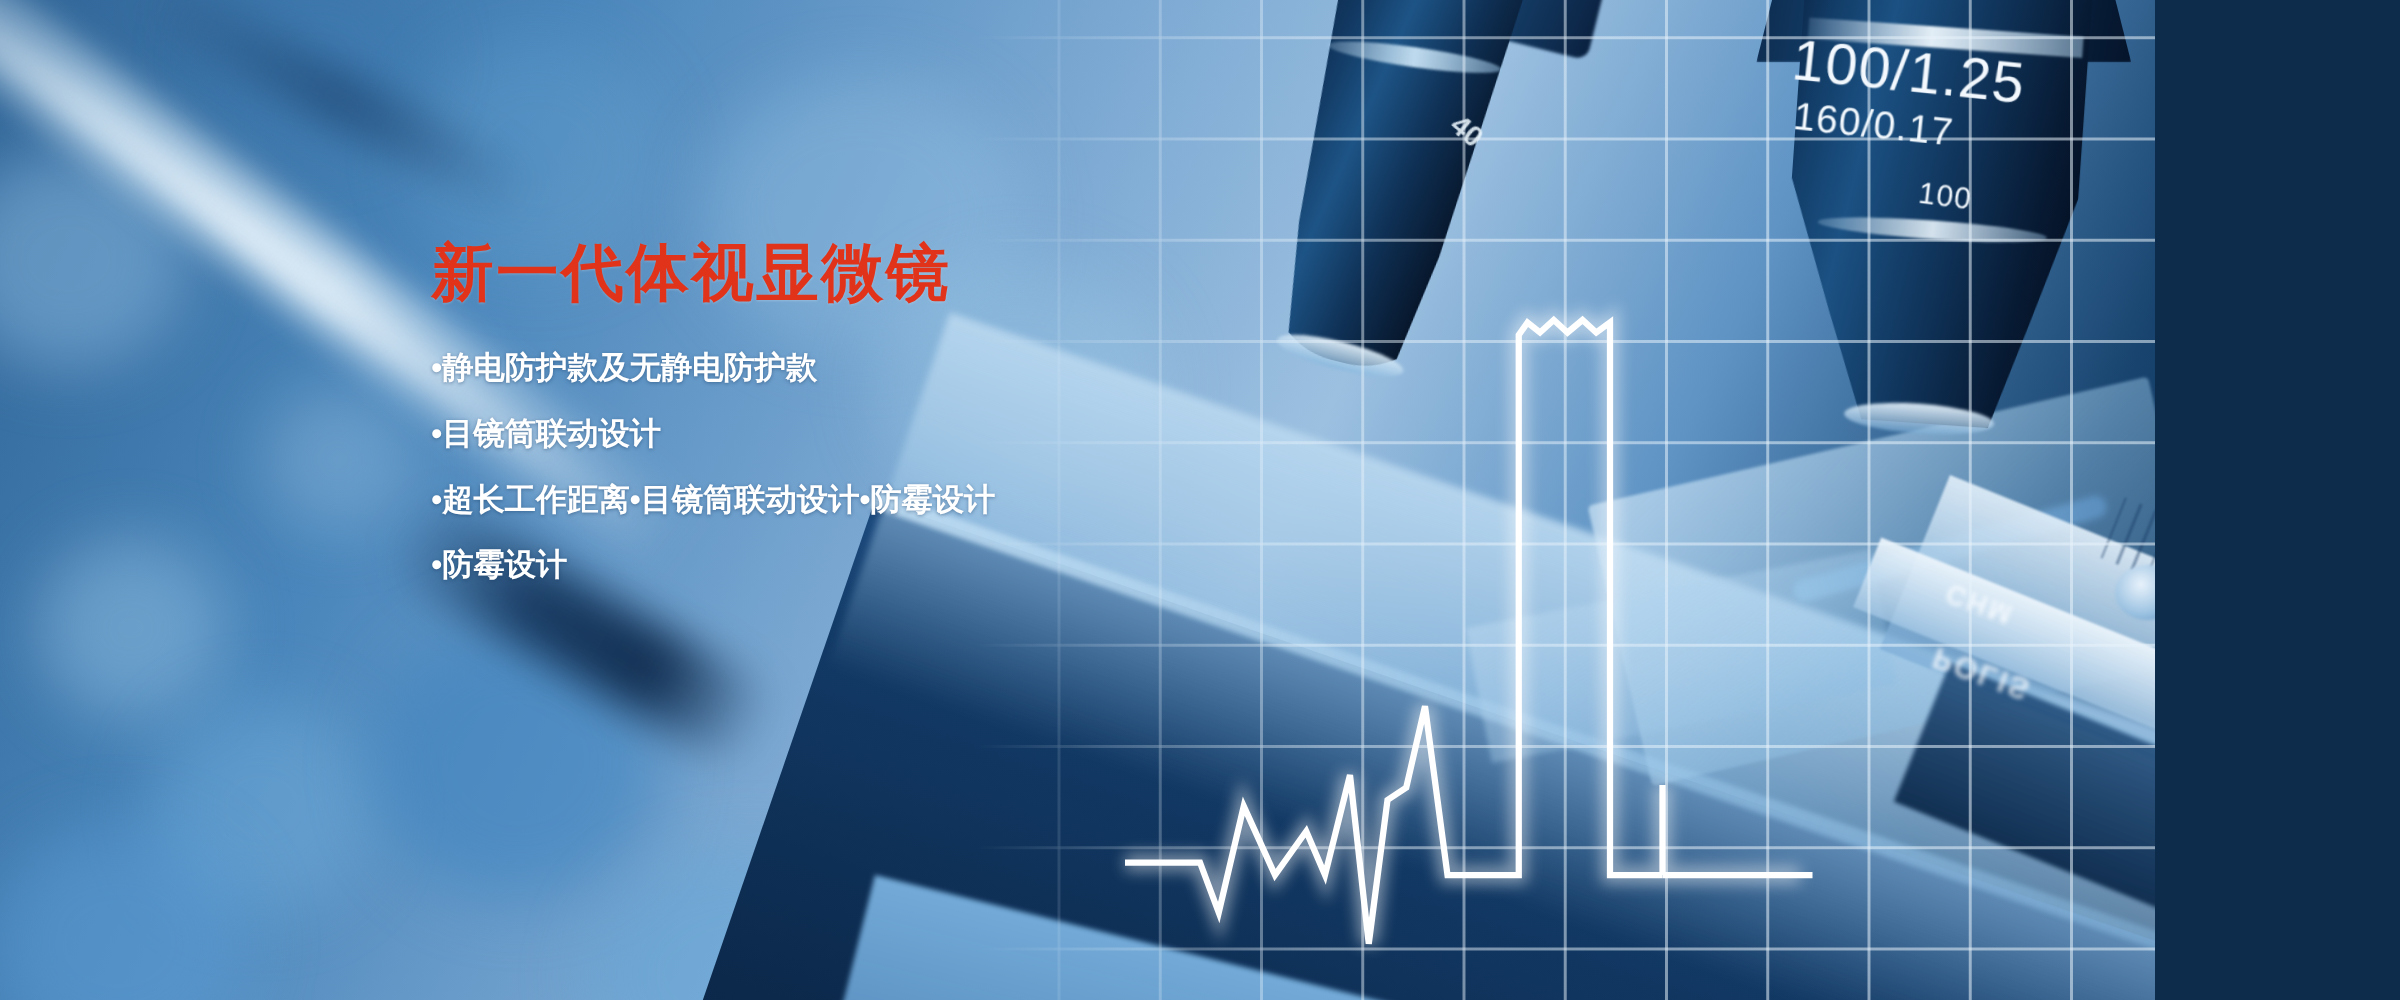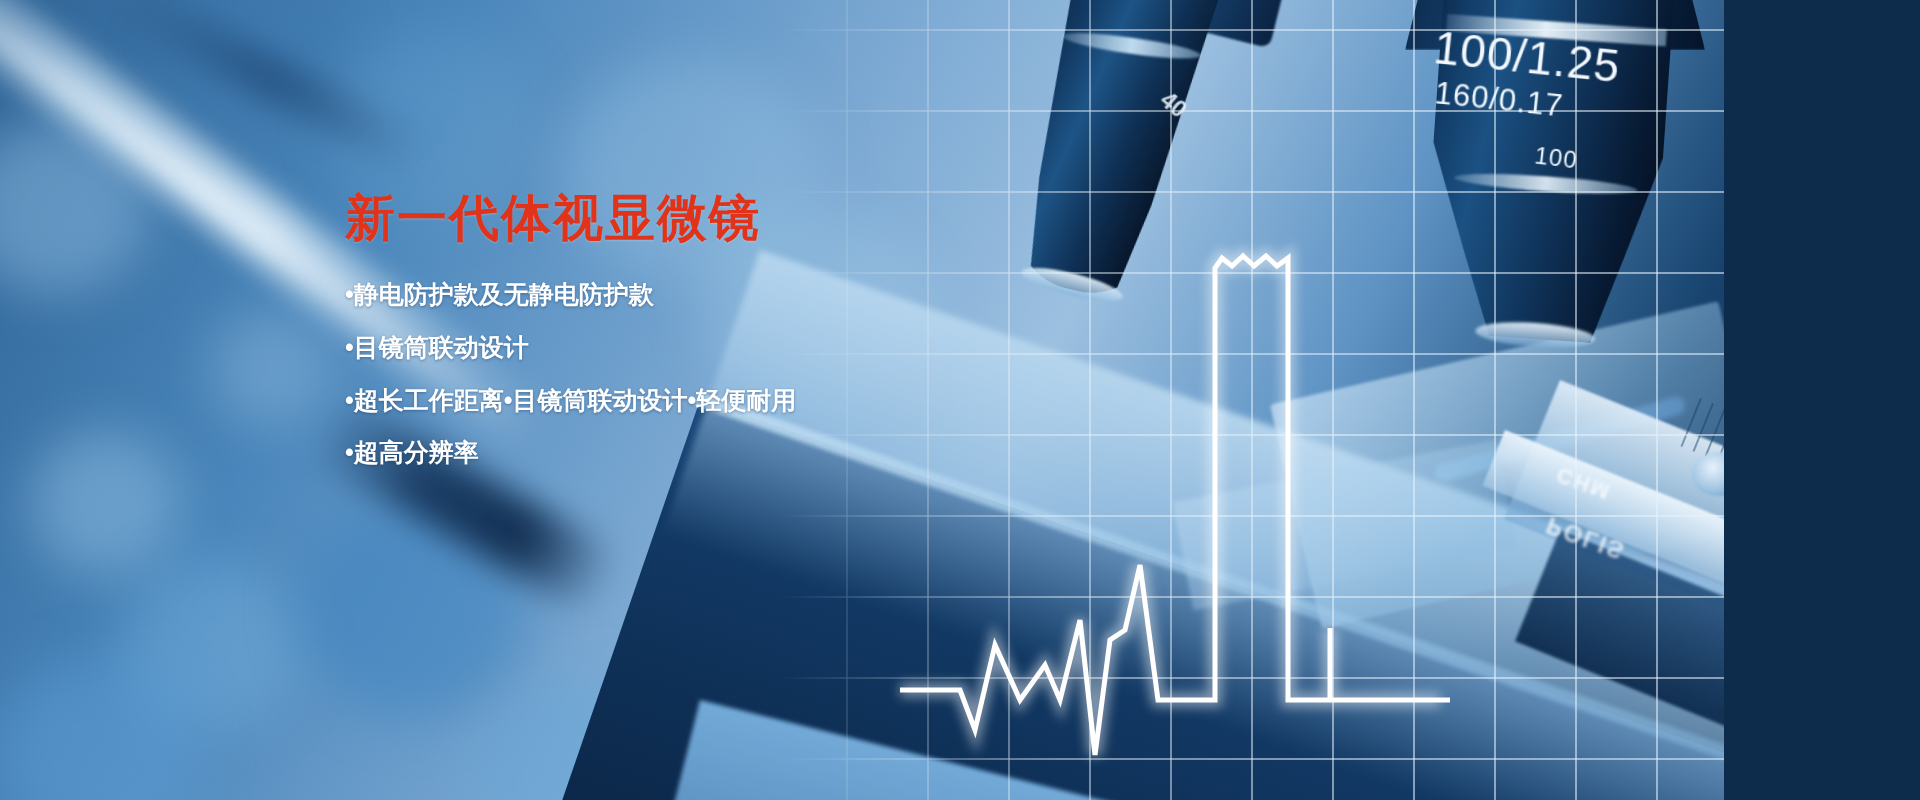--- a/index.html
+++ b/index.html
@@ -324,18 +324,18 @@
              L 1288 700 L 1330 700"></path>
     <path d="M 1330 700 L 1330 628"></path>
     <path d="M 1330 700 L 1450 700"></path>
   </svg>
 
   <div class="copy">
     <h1 class="headline">新一代体视显微镜</h1>
     <ul class="features">
       <li>•静电防护款及无静电防护款</li>
       <li>•目镜筒联动设计</li>
-      <li>•超长工作距离•目镜筒联动设计•轻便耐用</li>
-      <li>•超高分辨率</li>
+      <li>•超长工作距离•目镜筒联动设计•防霉设计</li>
+      <li>•防霉设计</li>
     </ul>
   </div>
 
 </div>
 
 </body></html>

